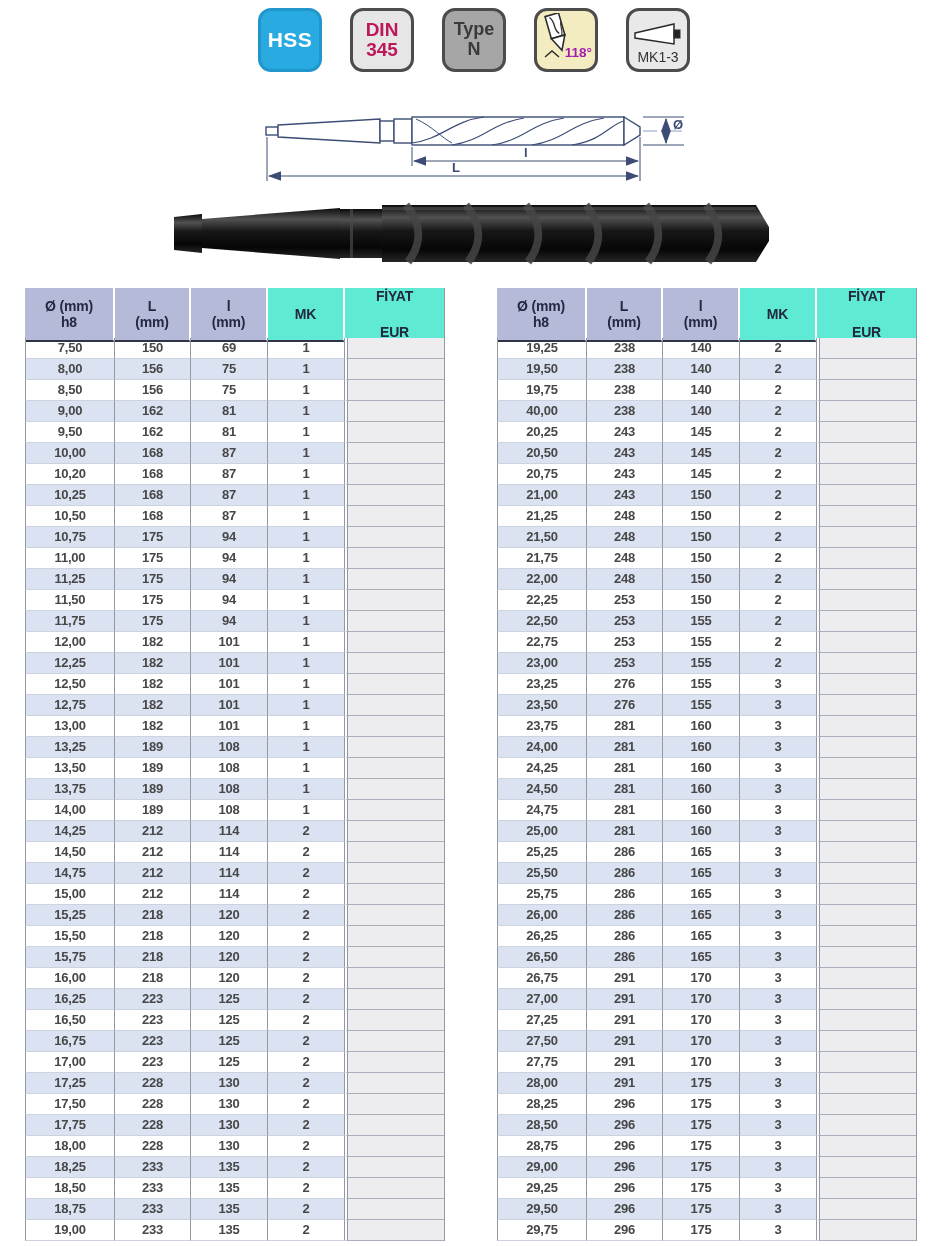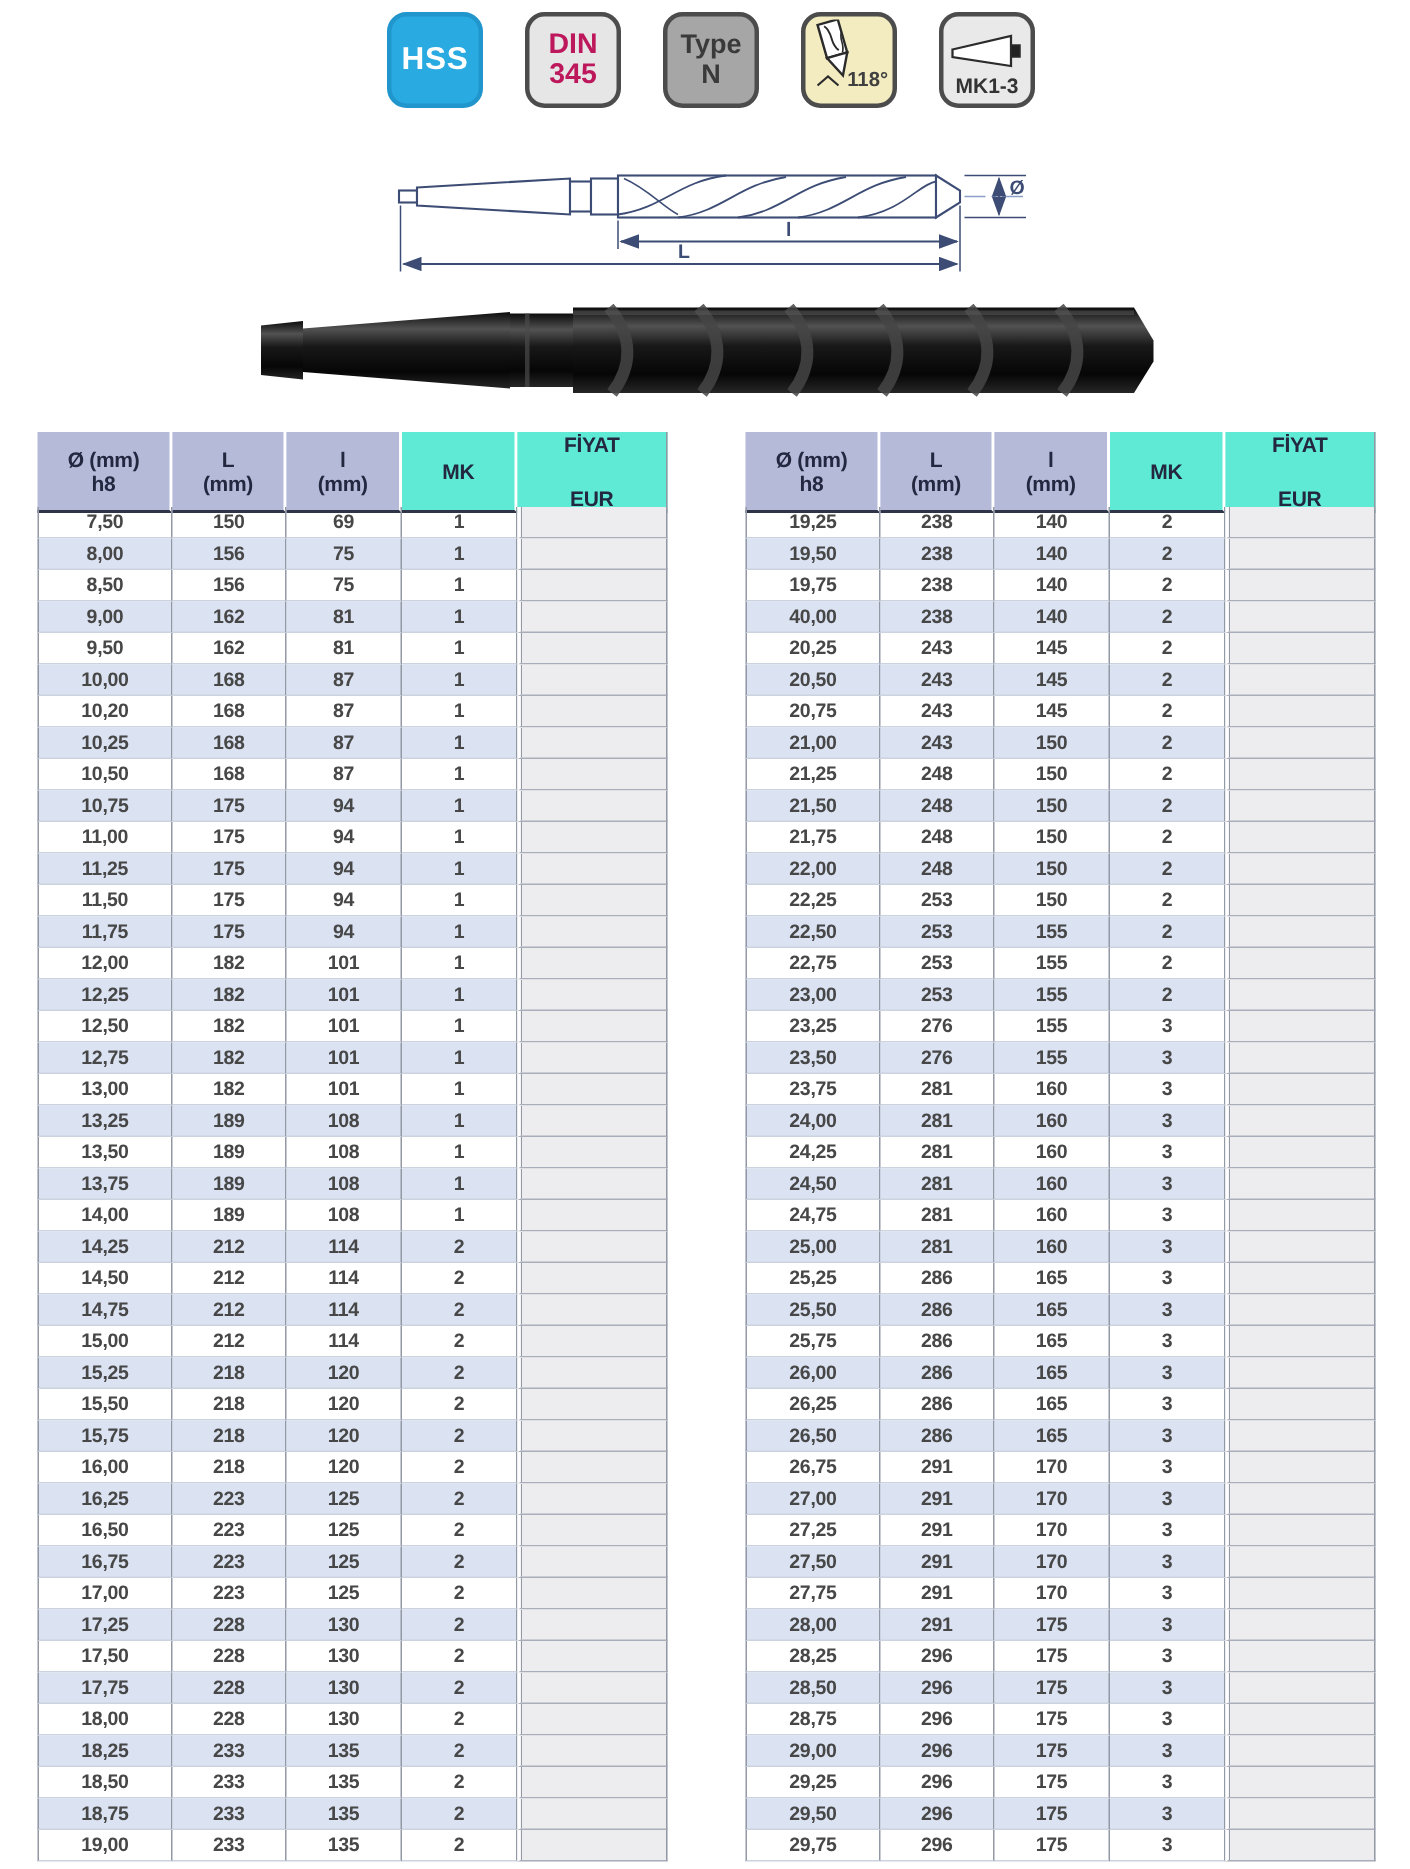--- a/index.html
+++ b/index.html
@@ -14,23 +14,23 @@
     width:64px; height:64px; box-sizing:border-box; border-radius:13px;
     border:3px solid #4c4c4c; display:flex; flex-direction:column;
     align-items:center; justify-content:center; text-align:center; position:relative;
   }
   .badge.hss   { background:#29aae1; border-color:#2196cc; color:#ffffff;
                  font-size:21px; font-weight:800; letter-spacing:.5px; }
   .badge.din   { background:#e6e6e6; color:#be185d; font-size:19px; font-weight:800; line-height:1.03; }
   .badge.typen { background:#a6a6a6; color:#3a3a3a; font-size:18px; font-weight:700; line-height:1.1; }
   .badge.angle { background:#f3ecc0; }
   .badge.mk13  { background:#e9e9e9; }
-  .angle-label { position:absolute; right:3px; bottom:9px; font-size:13.5px; font-weight:800; color:#404040; }
+  .angle-label { position:absolute; right:3px; bottom:9px; font-size:13.5px; font-weight:800; color:#a21caf; }
   .mk-label    { position:absolute; bottom:4px; left:0; width:100%; text-align:center;
-                 font-size:14px; font-weight:700; color:#333333; }
+                 font-size:14px; font-weight:400; color:#333333; }
   .badge svg { display:block; }
   .angle-icon { position:absolute; left:3px; top:2px; }
   .mk-icon    { position:absolute; left:4px; top:8px; }
 
   
   .diagram { position:absolute; left:256px; top:98px; width:436px; height:94px; }
   .photo   { position:absolute; left:170px; top:196px; width:602px; height:74px; }
 
   
   .price-table { position:absolute; top:288px; width:489px; }

